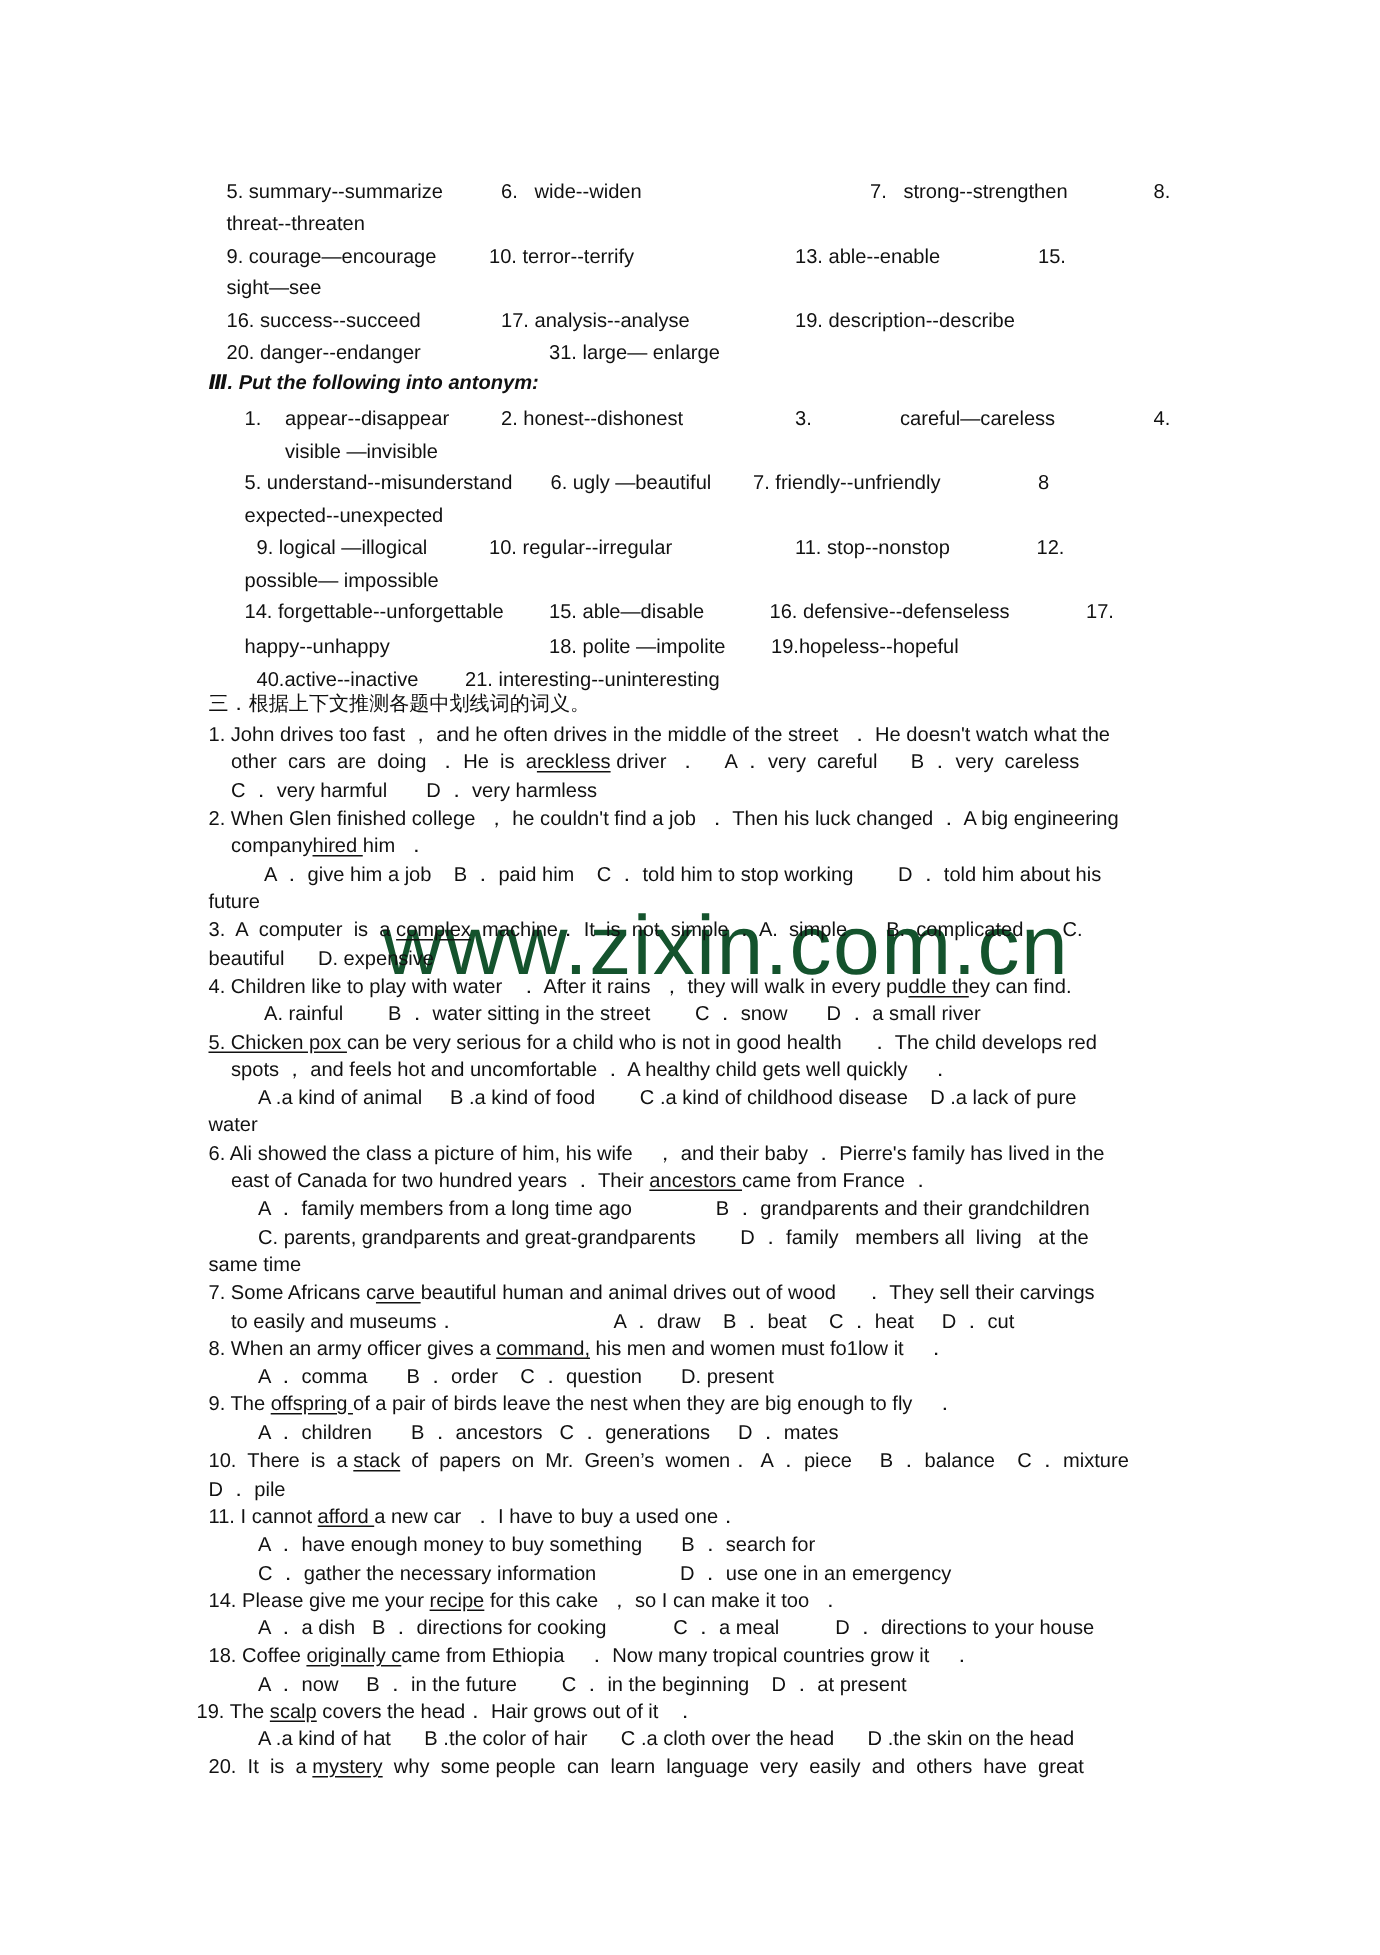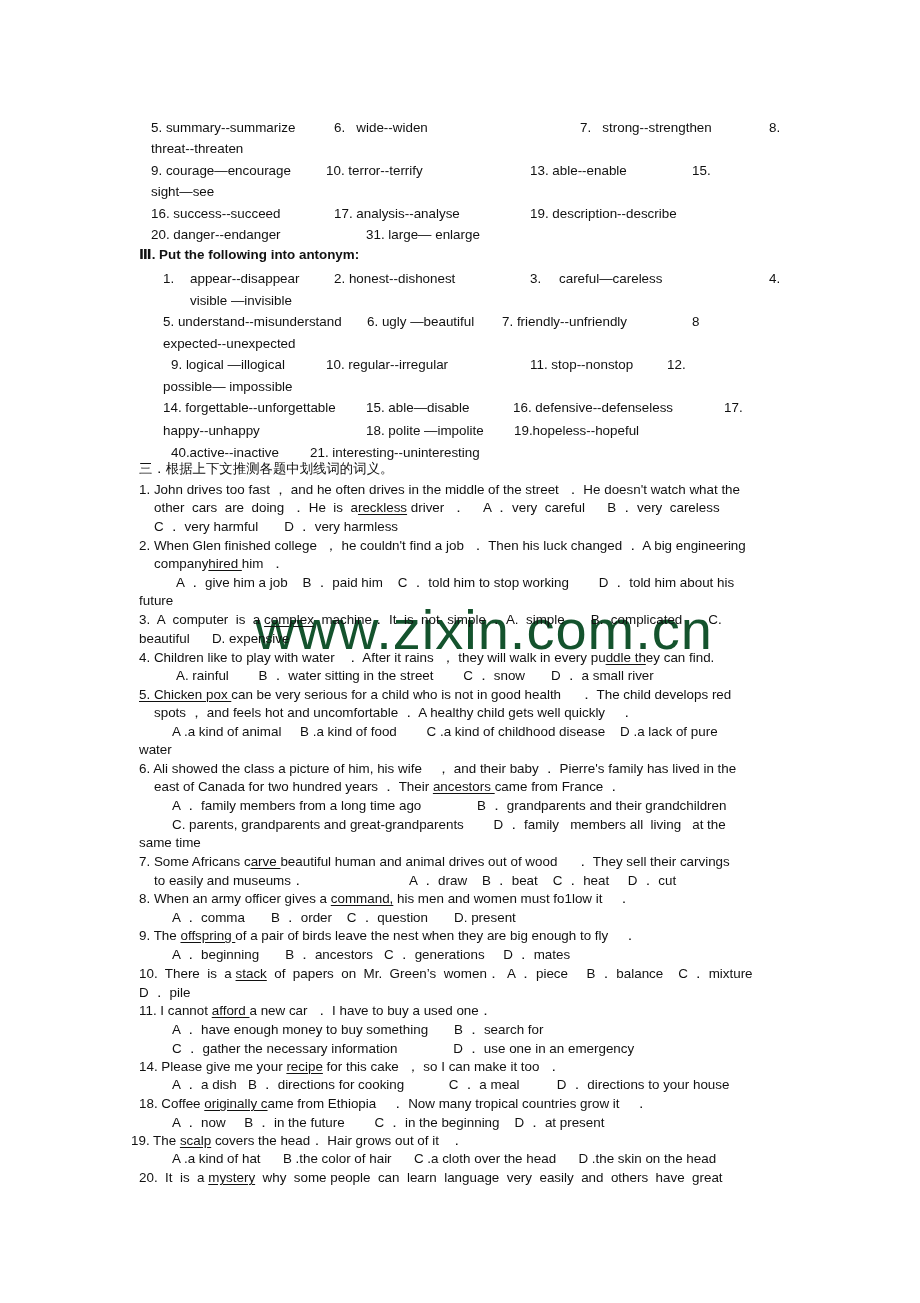--- a/index.html
+++ b/index.html
@@ -1,20 +1,20 @@
 <!DOCTYPE html>
 <html><head>
 <meta charset="utf-8">
 <style>
   html,body{margin:0;padding:0;background:#fff;}
   body{width:920px;height:1303px;position:relative;overflow:hidden;
        font-family:"Liberation Sans","DejaVu Sans",sans-serif;font-size:13.4px;color:#111;}
   .ln{position:absolute;white-space:pre;line-height:16px;}
   .u{text-decoration:underline;text-underline-offset:2px;}
-  .b{font-weight:bold;}
+  .b{font-weight:bold;font-style:italic;}
   .wm{position:absolute;left:255px;top:597px;font-size:56px;color:#14532d;
       letter-spacing:1px;font-family:"Liberation Sans",sans-serif;z-index:0;white-space:pre;}
   .ln{z-index:1;}
 </style>
 </head>
 <body>
 
 <div class="wm">www.zixin.com.cn</div>
 
 <div>
@@ -34,32 +34,32 @@
   <span class="ln" style="left:151px;top:227px">20. danger--endanger</span>
   <span class="ln" style="left:366px;top:227px">31. large— enlarge</span>
 </div>
 
 <div>
   <span class="ln b" style="left:139px;top:247px">Ⅲ. Put the following into antonym:</span>
   <span class="ln" style="left:163px;top:271px">1.</span>
   <span class="ln" style="left:190px;top:271px">appear--disappear</span>
   <span class="ln" style="left:334px;top:271px">2. honest--dishonest</span>
   <span class="ln" style="left:530px;top:271px">3.</span>
-  <span class="ln" style="left:559px;top:271px">careful—careless</span>
+  <span class="ln" style="left:600px;top:271px">careful—careless</span>
   <span class="ln" style="left:769px;top:271px">4.</span>
   <span class="ln" style="left:190px;top:293px">visible —invisible</span>
   <span class="ln" style="left:163px;top:314px">5. understand--misunderstand</span>
   <span class="ln" style="left:367px;top:314px">6. ugly —beautiful</span>
   <span class="ln" style="left:502px;top:314px">7. friendly--unfriendly</span>
   <span class="ln" style="left:692px;top:314px">8</span>
   <span class="ln" style="left:163px;top:336px">expected--unexpected</span>
   <span class="ln" style="left:171px;top:357px">9. logical —illogical</span>
   <span class="ln" style="left:326px;top:357px">10. regular--irregular</span>
   <span class="ln" style="left:530px;top:357px">11. stop--nonstop</span>
-  <span class="ln" style="left:667px;top:357px">12.</span>
+  <span class="ln" style="left:691px;top:357px">12.</span>
   <span class="ln" style="left:163px;top:379px">possible— impossible</span>
   <span class="ln" style="left:163px;top:400px">14. forgettable--unforgettable</span>
   <span class="ln" style="left:366px;top:400px">15. able—disable</span>
   <span class="ln" style="left:513px;top:400px">16. defensive--defenseless</span>
   <span class="ln" style="left:724px;top:400px">17.</span>
   <span class="ln" style="left:163px;top:423px">happy--unhappy</span>
   <span class="ln" style="left:366px;top:423px">18. polite —impolite</span>
   <span class="ln" style="left:514px;top:423px">19.hopeless--hopeful</span>
   <span class="ln" style="left:171px;top:445px">40.active--inactive</span>
   <span class="ln" style="left:310px;top:445px">21. interesting--uninteresting</span>
@@ -96,21 +96,21 @@
   <span class="ln" style="left:139px;top:835px">same time</span>
 
   <span class="ln" style="left:139px;top:854px"><span>7. Some Africans c</span><span class="u">arve </span><span>beautiful human and animal drives out of wood     ． They sell their carvings</span></span>
   <span class="ln" style="left:154px;top:873px">to easily and museums．</span>
   <span class="ln" style="left:409px;top:873px">A ． draw    B ． beat    C ． heat     D ． cut</span>
 
   <span class="ln" style="left:139px;top:891px"><span>8. When an army officer gives a</span> <span class="u">command,</span><span> his men and women must fo1low it    ．</span></span>
   <span class="ln" style="left:172px;top:910px">A ． comma       B ． order    C ． question       D. present</span>
 
   <span class="ln" style="left:139px;top:928px"><span>9. The</span> <span class="u">offspring </span><span>of a pair of birds leave the nest when they are big enough to fly    ．</span></span>
-  <span class="ln" style="left:172px;top:947px">A ． beginning       B ． ancestors   C ． generations     D ． mates</span>
+  <span class="ln" style="left:172px;top:947px">A ． children       B ． ancestors   C ． generations     D ． mates</span>
 
   <span class="ln" style="left:139px;top:966px"><span>10.  There  is  a</span> <span class="u">stack</span><span>  of  papers  on  Mr.  Green’s  women．  A ． piece     B ． balance    C ． mixture</span></span>
   <span class="ln" style="left:139px;top:985px">D ． pile</span>
 
   <span class="ln" style="left:139px;top:1003px"><span>11. I cannot</span> <span class="u">afford </span><span>a new car  ． I have to buy a used one．</span></span>
   <span class="ln" style="left:172px;top:1022px">A ． have enough money to buy something       B ． search for</span>
   <span class="ln" style="left:172px;top:1041px">C ． gather the necessary information               D ． use one in an emergency</span>
 
   <span class="ln" style="left:139px;top:1059px"><span>14. Please give me your</span> <span class="u">recipe</span><span> for this cake  ， so I can make it too  ．</span></span>
   <span class="ln" style="left:172px;top:1077px">A ． a dish   B ． directions for cooking            C ． a meal          D ． directions to your house</span>

